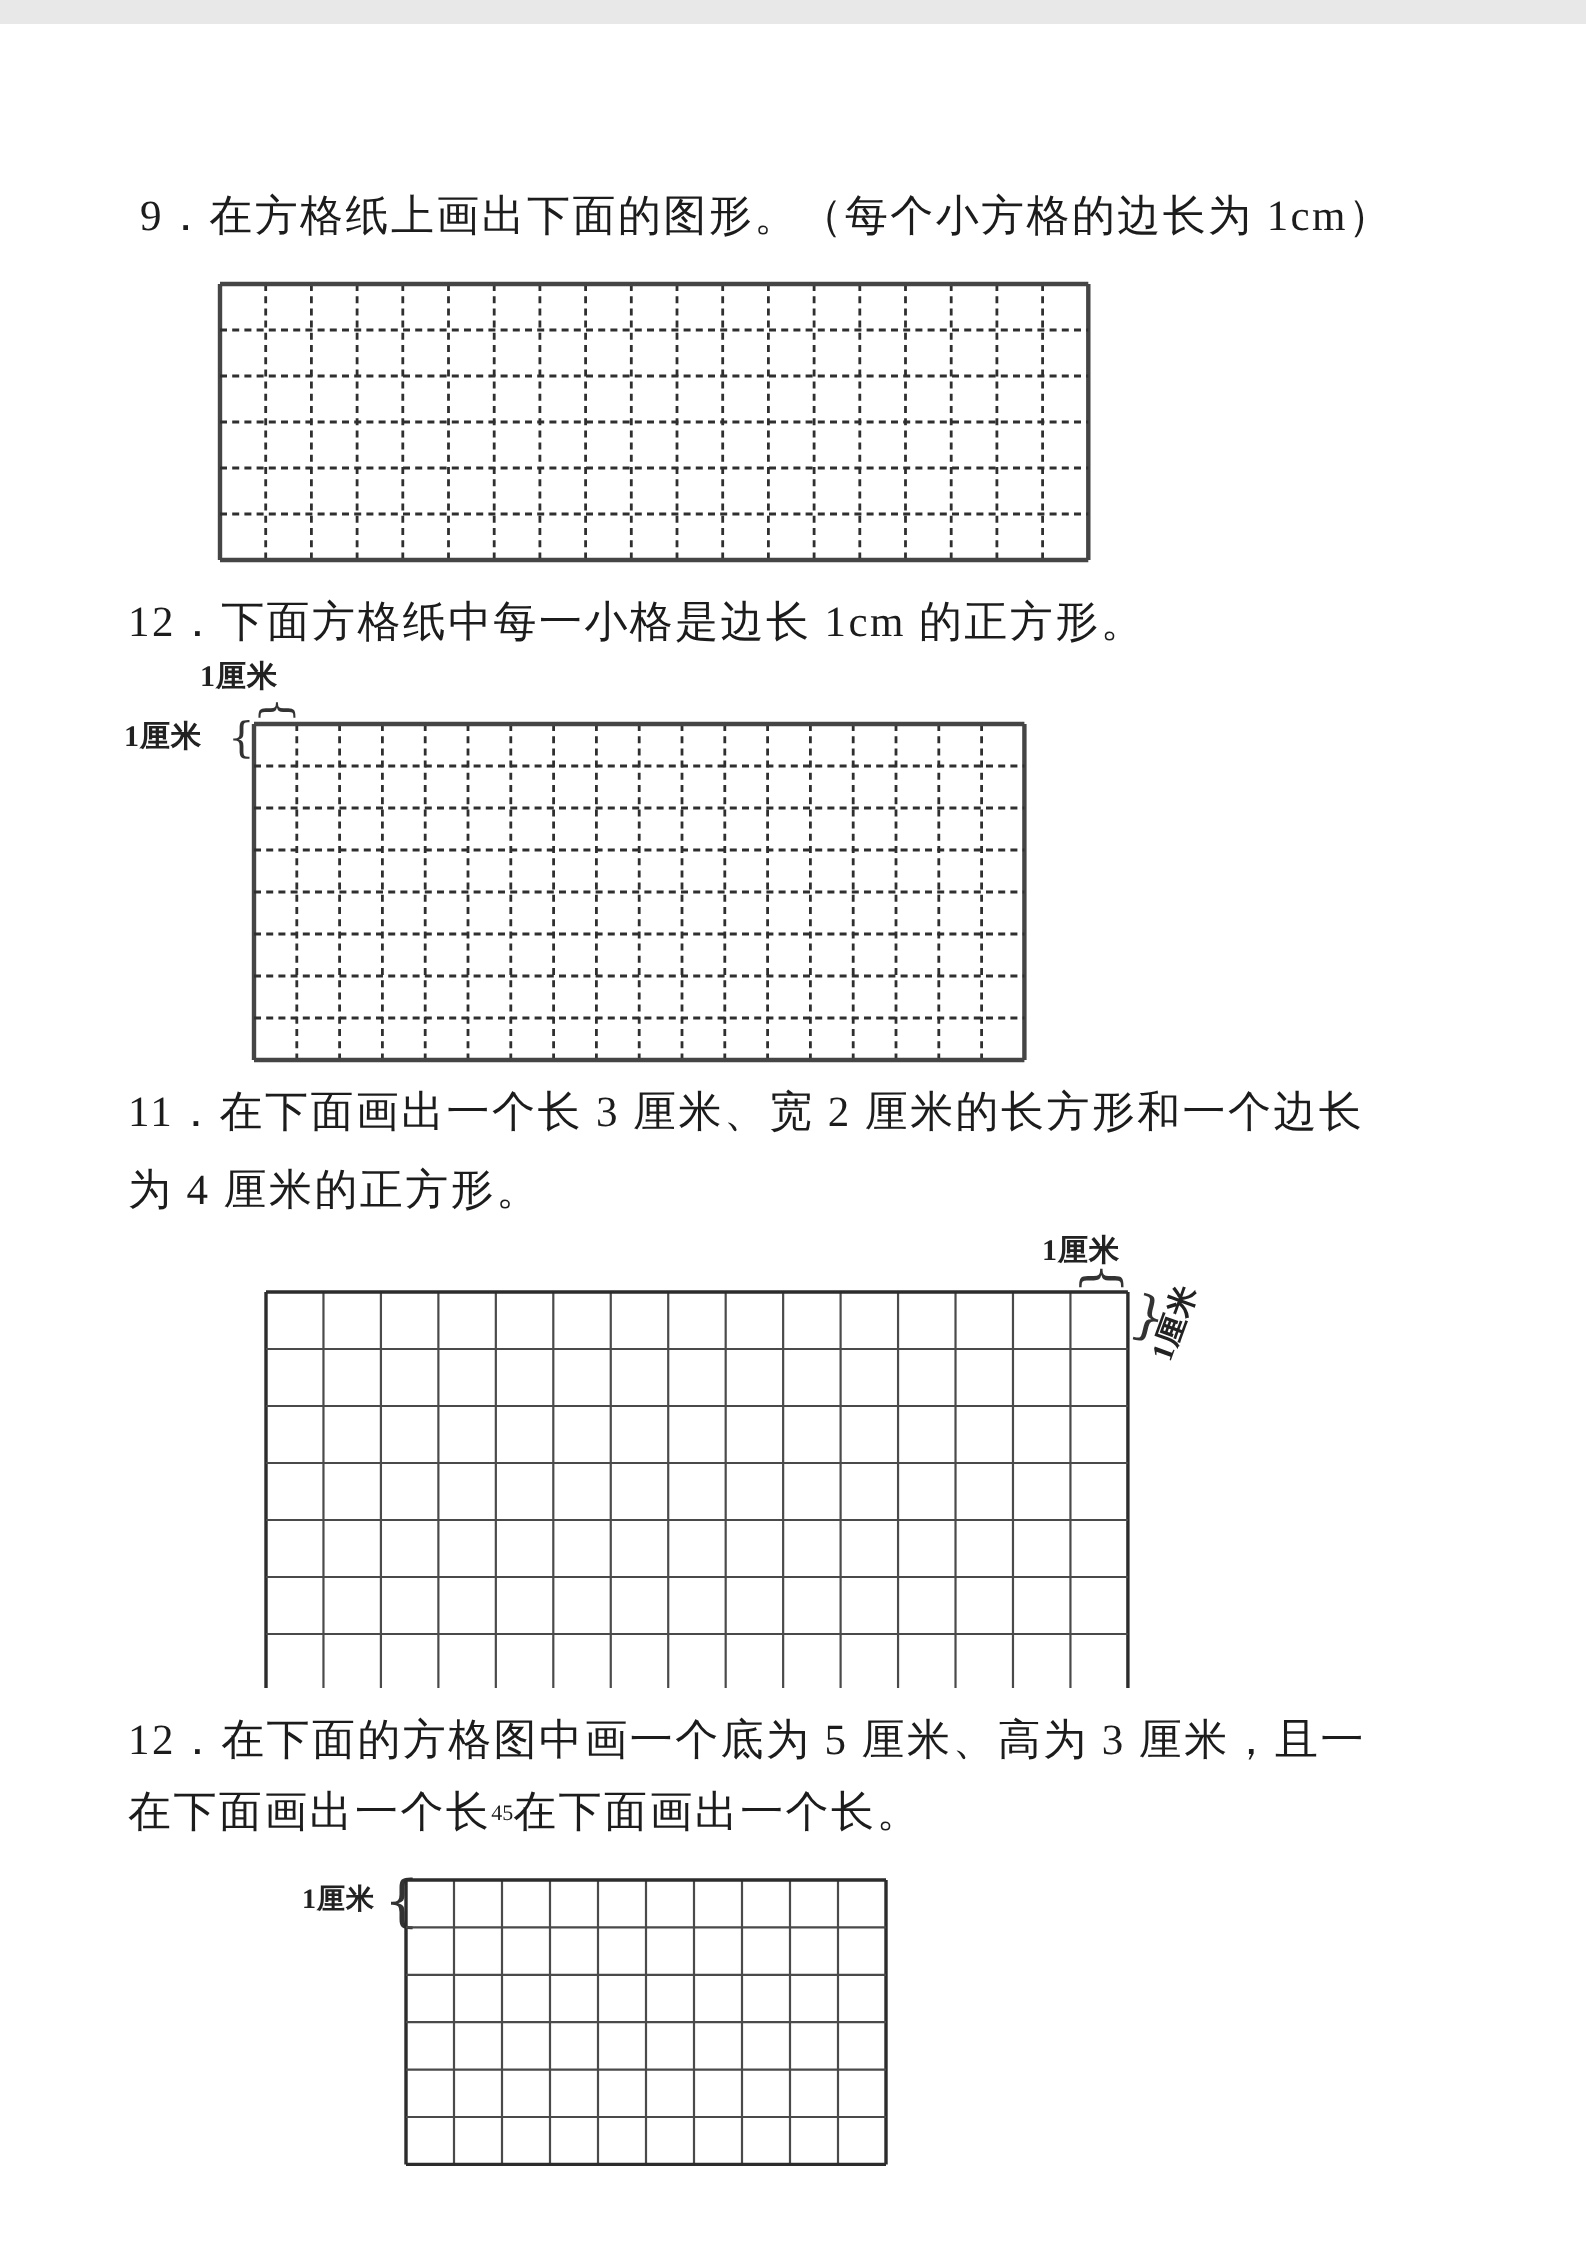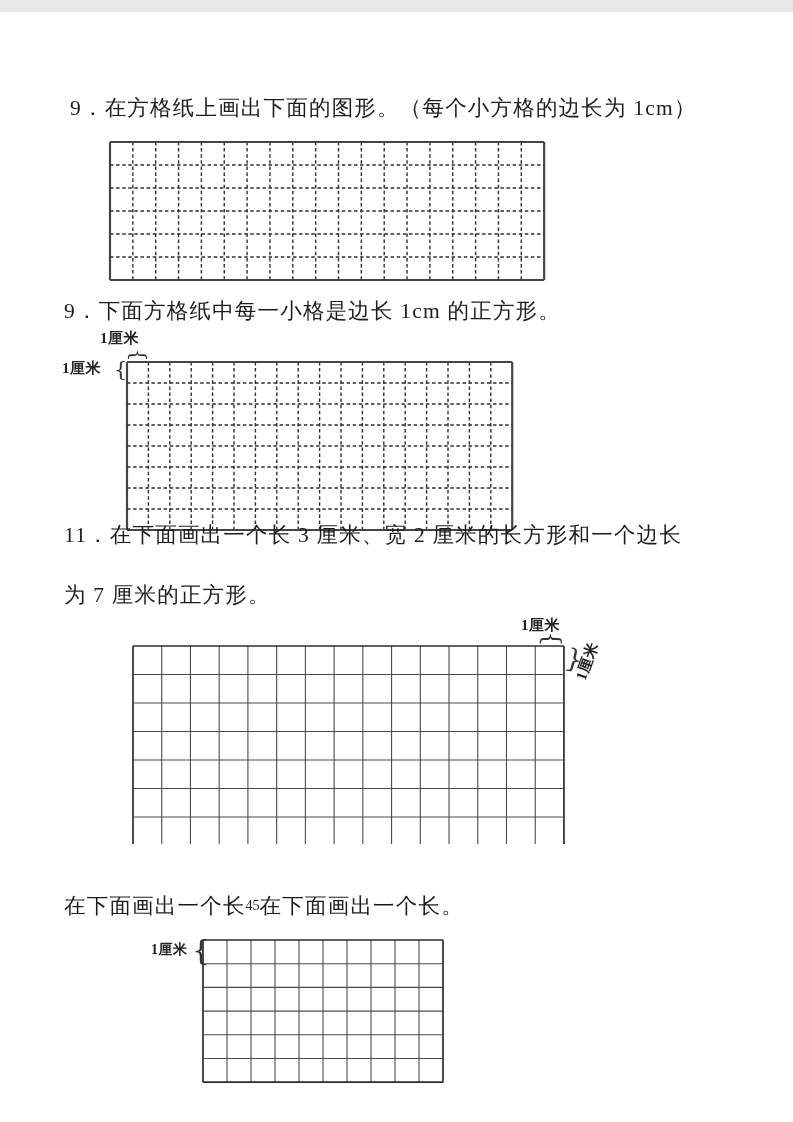--- a/index.html
+++ b/index.html
@@ -14,21 +14,21 @@
   }
   .q{
     position:absolute;
     font-size:21.5px;
     letter-spacing:1.2px;
     white-space:nowrap;
     margin:0;
     line-height:26px;
   }
   .angle-small{
-    font-size:14px;
+    font-size:11px;
     vertical-align:3px;
     letter-spacing:0;
   }
   .cm-label{
     position:absolute;
     font-size:15px;
     font-weight:600;
     letter-spacing:0.5px;
     white-space:nowrap;
     color:#222;
@@ -88,21 +88,21 @@
         <line x1="2" y1="2" x2="436.15000000000003" y2="2" stroke="#454545" stroke-width="2.2"></line>
         <line x1="2" y1="25" x2="436.15000000000003" y2="25" stroke="#2f2f2f" stroke-width="1.4" stroke-dasharray="3.5 2.6"></line>
         <line x1="2" y1="48" x2="436.15000000000003" y2="48" stroke="#2f2f2f" stroke-width="1.4" stroke-dasharray="3.5 2.6"></line>
         <line x1="2" y1="71" x2="436.15000000000003" y2="71" stroke="#2f2f2f" stroke-width="1.4" stroke-dasharray="3.5 2.6"></line>
         <line x1="2" y1="94" x2="436.15000000000003" y2="94" stroke="#2f2f2f" stroke-width="1.4" stroke-dasharray="3.5 2.6"></line>
         <line x1="2" y1="117" x2="436.15000000000003" y2="117" stroke="#2f2f2f" stroke-width="1.4" stroke-dasharray="3.5 2.6"></line>
         <line x1="2" y1="140" x2="436.15000000000003" y2="140" stroke="#454545" stroke-width="2.2"></line>
       </svg>
     </div>
 
-  <p class="q" style="left:64px;top:286px">9．下面方格纸中每一小格是边长 1cm 的正方形。</p>
+  <p class="q" style="left:64px;top:286px">12．下面方格纸中每一小格是边长 1cm 的正方形。</p>
 
   <span class="cm-label" style="left:100px;top:317px">1厘米</span>
   <span class="brace brace-h" style="left:133px;top:333px;font-size:20px">{</span>
   <span class="cm-label" style="left:62px;top:347px">1厘米</span>
   <span class="brace" style="left:114px;top:347px;font-size:21px">{</span>
   <div class="grid" style="left:125px;top:348px">
       <svg width="390" height="172">
         <line x1="2" y1="2" x2="2" y2="170" stroke="#454545" stroke-width="2.2"></line>
         <line x1="23.4" y1="2" x2="23.4" y2="170" stroke="#2f2f2f" stroke-width="1.4" stroke-dasharray="3.5 2.6"></line>
         <line x1="44.8" y1="2" x2="44.8" y2="170" stroke="#2f2f2f" stroke-width="1.4" stroke-dasharray="3.5 2.6"></line>
@@ -127,22 +127,22 @@
         <line x1="2" y1="44" x2="387.2" y2="44" stroke="#2f2f2f" stroke-width="1.4" stroke-dasharray="3.5 2.6"></line>
         <line x1="2" y1="65" x2="387.2" y2="65" stroke="#2f2f2f" stroke-width="1.4" stroke-dasharray="3.5 2.6"></line>
         <line x1="2" y1="86" x2="387.2" y2="86" stroke="#2f2f2f" stroke-width="1.4" stroke-dasharray="3.5 2.6"></line>
         <line x1="2" y1="107" x2="387.2" y2="107" stroke="#2f2f2f" stroke-width="1.4" stroke-dasharray="3.5 2.6"></line>
         <line x1="2" y1="128" x2="387.2" y2="128" stroke="#2f2f2f" stroke-width="1.4" stroke-dasharray="3.5 2.6"></line>
         <line x1="2" y1="149" x2="387.2" y2="149" stroke="#2f2f2f" stroke-width="1.4" stroke-dasharray="3.5 2.6"></line>
         <line x1="2" y1="170" x2="387.2" y2="170" stroke="#454545" stroke-width="2.2"></line>
       </svg>
     </div>
 
-  <p class="q" style="left:64px;top:510px">11．在下面画出一个长 3 厘米、宽 2 厘米的长方形和一个边长</p>
-  <p class="q" style="left:64px;top:570px">为 7 厘米的正方形。</p>
+  <p class="q" style="left:64px;top:531px">11．在下面画出一个长 3 厘米、宽 2 厘米的长方形和一个边长</p>
+  <p class="q" style="left:64px;top:570px">为 4 厘米的正方形。</p>
 
   <span class="cm-label" style="left:521px;top:604px">1厘米</span>
   <span class="brace brace-h" style="left:544px;top:615px;font-size:24px">{</span>
   <span class="brace brace-tilt" style="left:566px;top:634px;font-size:26px">}</span>
   <span class="cm-label cm-label-rot" style="left:568px;top:640px">1厘米</span>
   <div class="grid" style="left:131px;top:632px">
       <svg width="435" height="202">
         <line x1="2" y1="2" x2="2" y2="200" stroke="#2c2c2c" stroke-width="1.7"></line>
         <line x1="30.73" y1="2" x2="30.73" y2="200" stroke="#4a4a4a" stroke-width="1.1"></line>
         <line x1="59.46" y1="2" x2="59.46" y2="200" stroke="#4a4a4a" stroke-width="1.1"></line>
@@ -162,20 +162,21 @@
         <line x1="2" y1="2" x2="432.95" y2="2" stroke="#2c2c2c" stroke-width="1.7"></line>
         <line x1="2" y1="30.5" x2="432.95" y2="30.5" stroke="#4a4a4a" stroke-width="1.1"></line>
         <line x1="2" y1="59" x2="432.95" y2="59" stroke="#4a4a4a" stroke-width="1.1"></line>
         <line x1="2" y1="87.5" x2="432.95" y2="87.5" stroke="#4a4a4a" stroke-width="1.1"></line>
         <line x1="2" y1="116" x2="432.95" y2="116" stroke="#4a4a4a" stroke-width="1.1"></line>
         <line x1="2" y1="144.5" x2="432.95" y2="144.5" stroke="#4a4a4a" stroke-width="1.1"></line>
         <line x1="2" y1="173" x2="432.95" y2="173" stroke="#4a4a4a" stroke-width="1.1"></line>
       </svg>
     </div>
 
+  <p class="q" style="left:64px;top:845px">12．在下面的方格图中画一个底为 5 厘米、高为 3 厘米，且一</p>
   <p class="q" style="left:64px;top:881px"><span>在下面画出一个长</span><span class="angle-small">45</span><span>在下面画出一个长。</span></p>
 
   <span class="cm-label" style="left:151px;top:929px;font-size:14px">1厘米</span>
   <span class="brace" style="left:192px;top:925px;font-size:28px">{</span>
   <div class="grid" style="left:201px;top:926px">
       <svg width="244" height="147">
         <line x1="2" y1="2" x2="2" y2="144.2" stroke="#2c2c2c" stroke-width="1.7"></line>
         <line x1="26" y1="2" x2="26" y2="144.2" stroke="#4a4a4a" stroke-width="1.1"></line>
         <line x1="50" y1="2" x2="50" y2="144.2" stroke="#4a4a4a" stroke-width="1.1"></line>
         <line x1="74" y1="2" x2="74" y2="144.2" stroke="#4a4a4a" stroke-width="1.1"></line>

